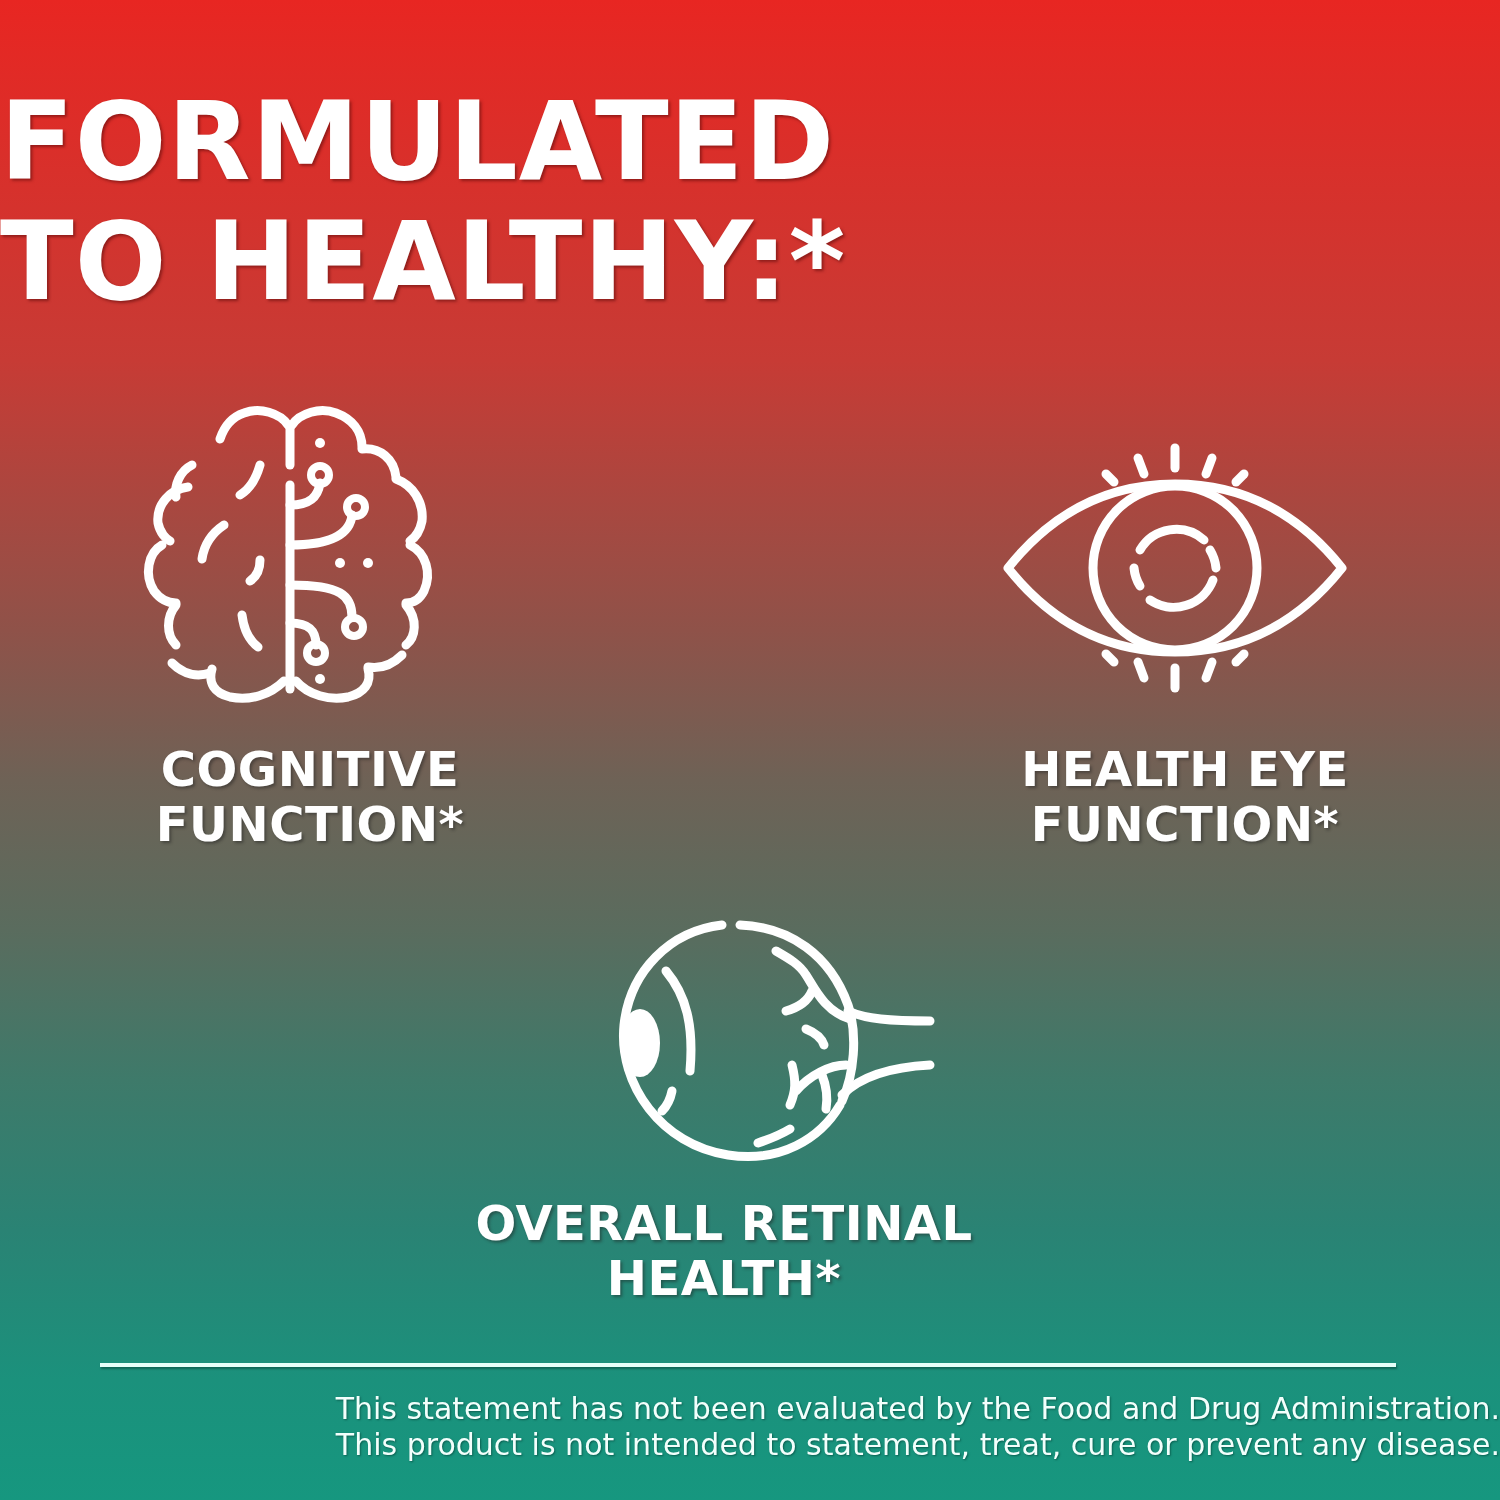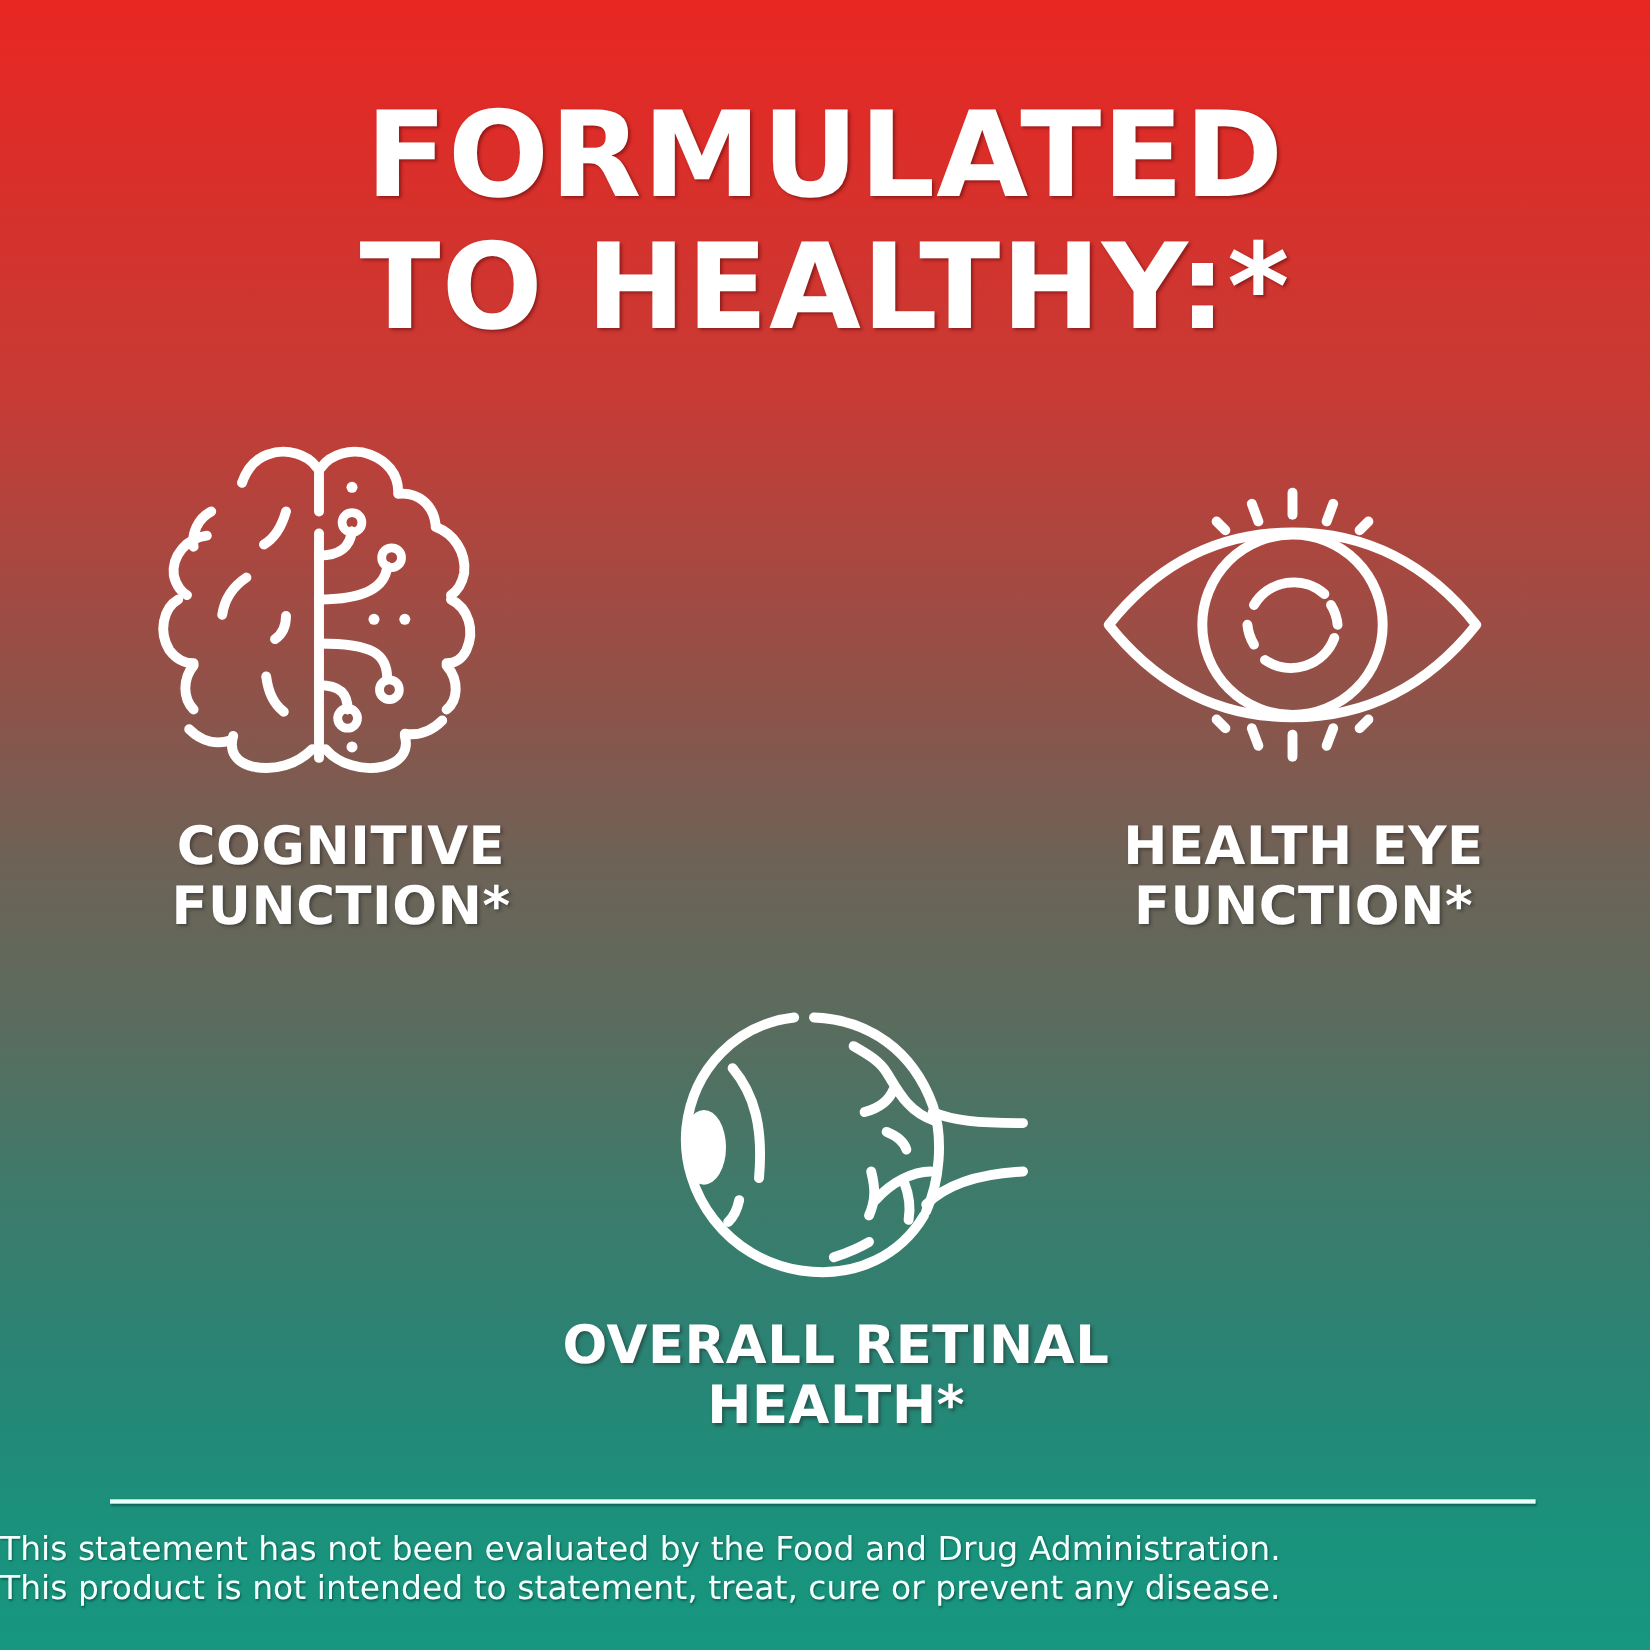--- a/index.html
+++ b/index.html
@@ -26,21 +26,21 @@
         #2a8374 82%,
         #1b917c 92%,
         #16977f 100%);
       color: #ffffff;
     }
     .headline {
       position: absolute;
       left: 0;
       top: 82px;
       width: 1500px;
-      text-align: center;
+      text-align: left;
       font-weight: bold;
       font-size: 108px;
       line-height: 120px;
       letter-spacing: 1px;
       text-shadow: 2px 2px 3px rgba(90, 10, 10, 0.55);
     }
     .headline div { white-space: nowrap; }
 
     .icon {
       position: absolute;
@@ -72,37 +72,37 @@
       font-weight: bold;
       font-size: 48px;
       line-height: 55px;
       letter-spacing: 0.5px;
       text-shadow: 2px 2px 3px rgba(30, 30, 30, 0.45);
       white-space: nowrap;
     }
     .label div { white-space: nowrap; }
     .label-cognitive { left: 60px; width: 500px; top: 742px; }
     .label-eye { left: 935px; width: 500px; top: 742px; }
-    .label-retinal { left: 460px; width: 600px; top: 1196px; }
+    .label-retinal { left: 424px; width: 600px; top: 1196px; }
 
     .divider {
       position: absolute;
       left: 100px;
       top: 1363px;
       width: 1296px;
       height: 4px;
       background: #e6fff9;
       box-shadow: 1px 2px 2px rgba(0, 60, 50, 0.5);
     }
     .disclaimer {
       position: absolute;
       left: 0;
       top: 1391px;
       width: 1500px;
-      text-align: left;
+      text-align: right;
       font-size: 30px;
       line-height: 36px;
       color: #f2fffc;
       text-shadow: 1px 1px 2px rgba(0, 60, 50, 0.6);
     }
     .disclaimer div { white-space: nowrap; }
   </style>
 </head>
 <body>
 

